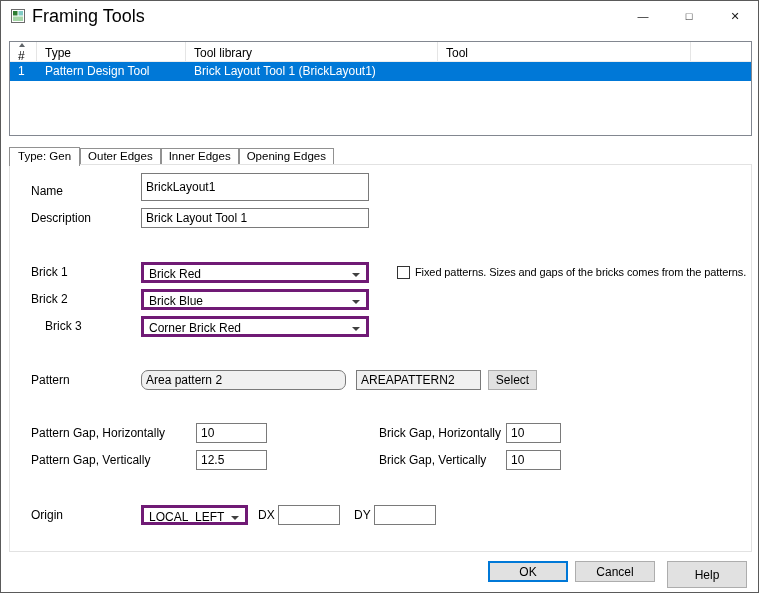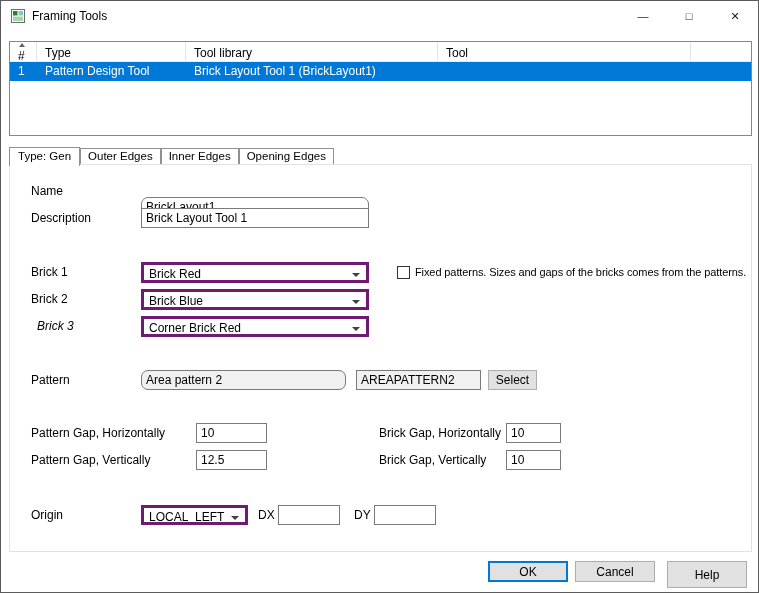--- a/index.html
+++ b/index.html
@@ -14,21 +14,21 @@
     overflow: hidden;
     font-size: 12px; color:#000;
   }
 
   
   .titlebar {
     position:absolute; left:0; top:0; width:100%; height:30px;
     background:#ffffff; display:flex; align-items:center;
   }
   .app-icon { margin-left:10px; width:14px; height:14px; display:inline-block; }
-  .titlebar .title { margin-left:7px; font-size:12px; color:#000; }
+  .titlebar .title { margin-left:7px; font-size:18px; color:#000; }
   .win-controls { position:absolute; right:0; top:0; height:30px; display:flex; }
   .win-btn {
     width:46px; height:30px; display:flex; align-items:center; justify-content:center;
     font-size:11px; color:#1a1a1a; background:transparent; cursor:default;
   }
   .win-btn span { line-height:1; }
 
   
   .tool-table {
     position:absolute; left:8px; top:40px; width:743px; height:95px;
@@ -166,31 +166,31 @@
     <div class="tab">Inner Edges</div>
     <div class="tab">Opening Edges</div>
   </div>
 
   <div class="panel"></div>
 
   <span class="lbl" style="left:30px; top:183px;">Name</span>
   <span class="lbl" style="left:30px; top:210px;">Description</span>
   <span class="lbl" style="left:30px; top:264px;">Brick 1</span>
   <span class="lbl" style="left:30px; top:291px;">Brick 2</span>
-  <span class="lbl" style="left:36px; top:318px;font-style:italic;">Brick 3</span>
+  <span class="lbl" style="left:44px; top:318px;">Brick 3</span>
   <span class="lbl" style="left:30px; top:372px;">Pattern</span>
   <span class="lbl" style="left:30px; top:425px;">Pattern Gap, Horizontally</span>
   <span class="lbl" style="left:30px; top:452px;">Pattern Gap, Vertically</span>
   <span class="lbl" style="left:378px; top:425px;">Brick Gap, Horizontally</span>
   <span class="lbl" style="left:378px; top:452px;">Brick Gap, Vertically</span>
   <span class="lbl" style="left:30px; top:507px;">Origin</span>
   <span class="lbl" style="left:257px; top:507px;">DX</span>
   <span class="lbl" style="left:353px; top:507px;">DY</span>
 
-  <input class="tb" style="left: 140px; top: 196px; width: 228px; height: 20px; border-radius: 7px;" value="BrickLayout1">
+  <input class="tb" style="left: 140px; top: 172px; width: 228px; height: 28px;" value="BrickLayout1">
   <input class="tb" style="left: 140px; top: 207px; width: 228px; height: 20px;" value="Brick Layout Tool 1">
 
   <div class="combo" style="left:140px; top:261px; width:228px; height:21px;">
     <span>Brick Red</span>
     <span class="chev"></span>
   </div>
   <div class="combo" style="left:140px; top:288px; width:228px; height:21px;">
     <span>Brick Blue</span>
     <span class="chev"></span>
   </div>

